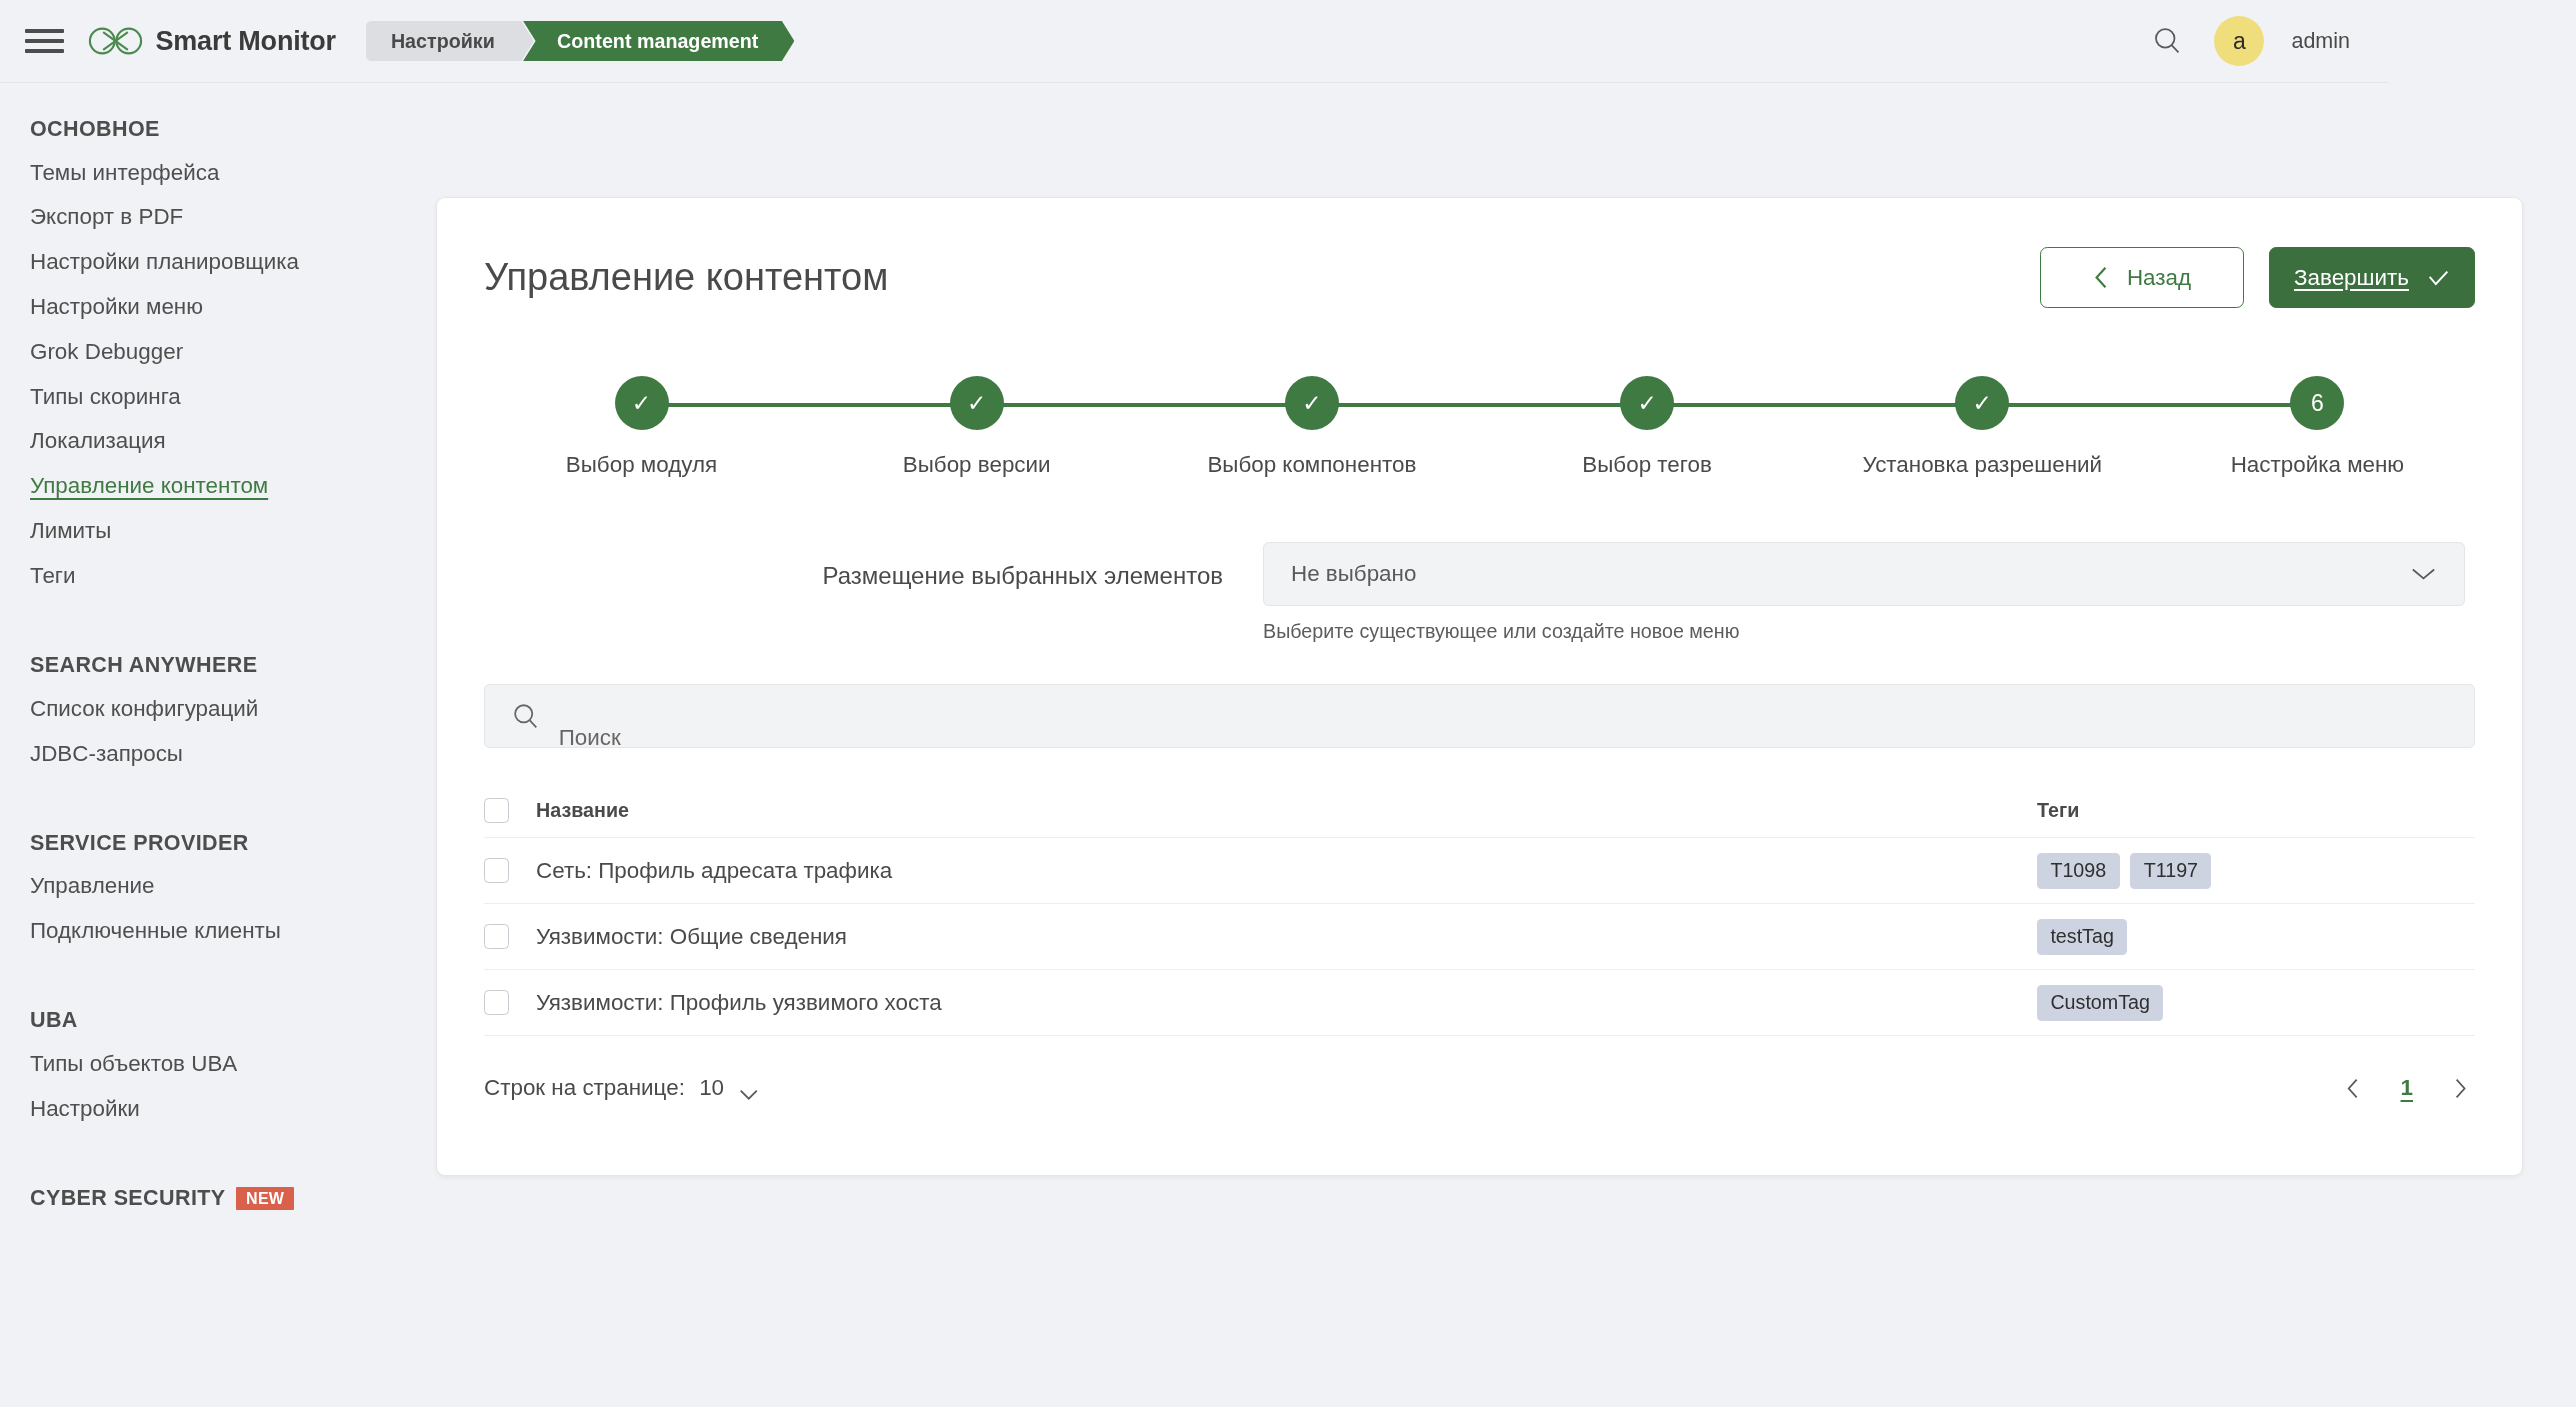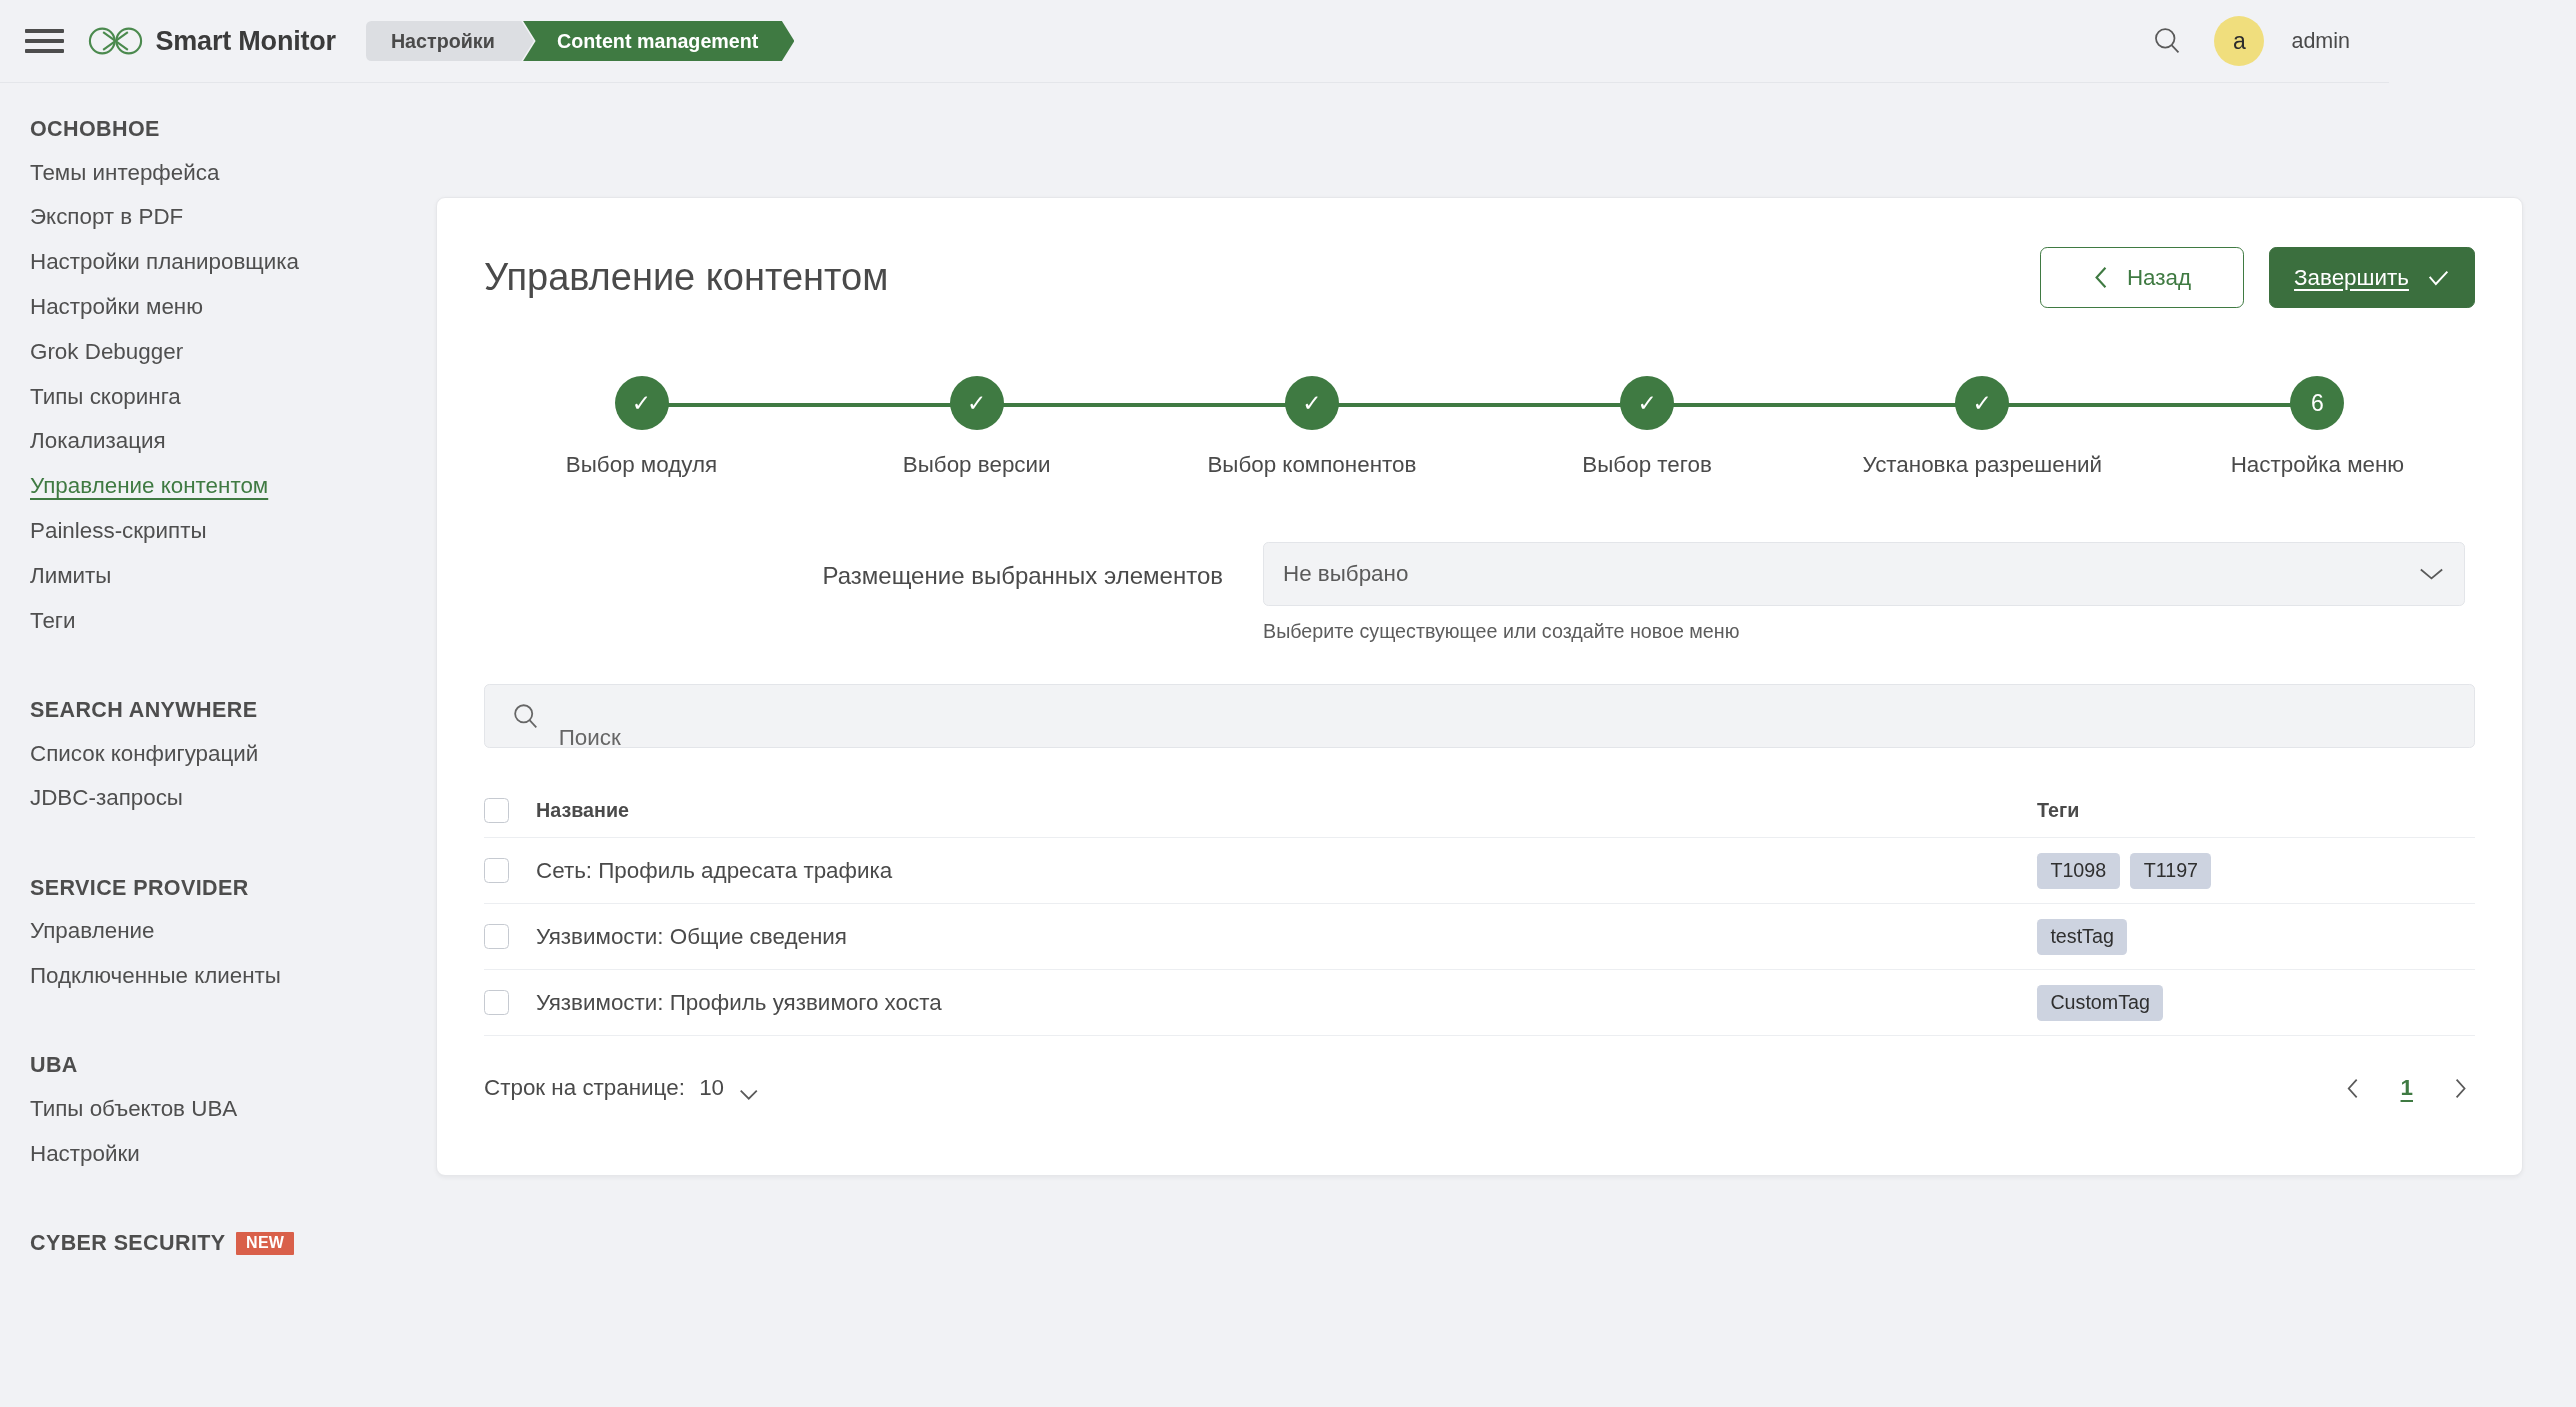--- a/index.html
+++ b/index.html
@@ -145,21 +145,21 @@
     display:flex;align-items:flex-start;
     margin:32px 57px 0 57px;
   }
   .select-label{
     font-size:24px;color:#4a4a4a;white-space:nowrap;
     width:729px;text-align:right;padding-top:19.7px;
   }
   .select-wrap{margin-left:40px;flex:1;}
   .select-box{
     height:64px;background:var(--field-bg);border:0.9px solid #e3e5e9;border-radius:5.4px;
-    display:flex;align-items:center;padding:0 19px;cursor:pointer;
+    display:flex;align-items:center;padding:0 27px;cursor:pointer;
   }
   .select-value{font-size:22.4px;color:#5a5a5a;}
   .select-chevron{margin-left:auto;}
   .select-hint{font-size:19.7px;color:#5c5c5c;margin-top:14.3px;}
 
   
   .search-field{
     margin:41px 47px 0 47px;height:64px;
     background:var(--field-bg);border:0.9px solid #e3e5e9;border-radius:5.4px;
     display:flex;align-items:center;padding:0 27px;gap:19.7px;cursor:text;
@@ -242,21 +242,20 @@
       <span>ОСНОВНОЕ</span>
     </div>
     <div class="nav-item">Темы интерфейса</div>
     <div class="nav-item">Экспорт в PDF</div>
     <div class="nav-item">Настройки планировщика</div>
     <div class="nav-item">Настройки меню</div>
     <div class="nav-item">Grok Debugger</div>
     <div class="nav-item">Типы скоринга</div>
     <div class="nav-item">Локализация</div>
     <div class="nav-item active">Управление контентом</div>
-    <div class="nav-item">Painless-скрипты</div>
     <div class="nav-item">Лимиты</div>
     <div class="nav-item">Теги</div>
   </div>
 
   <div class="nav-gap"></div>
 
   <div class="nav-group">
     <div class="nav-title">
       <span>SEARCH ANYWHERE</span>
     </div>

